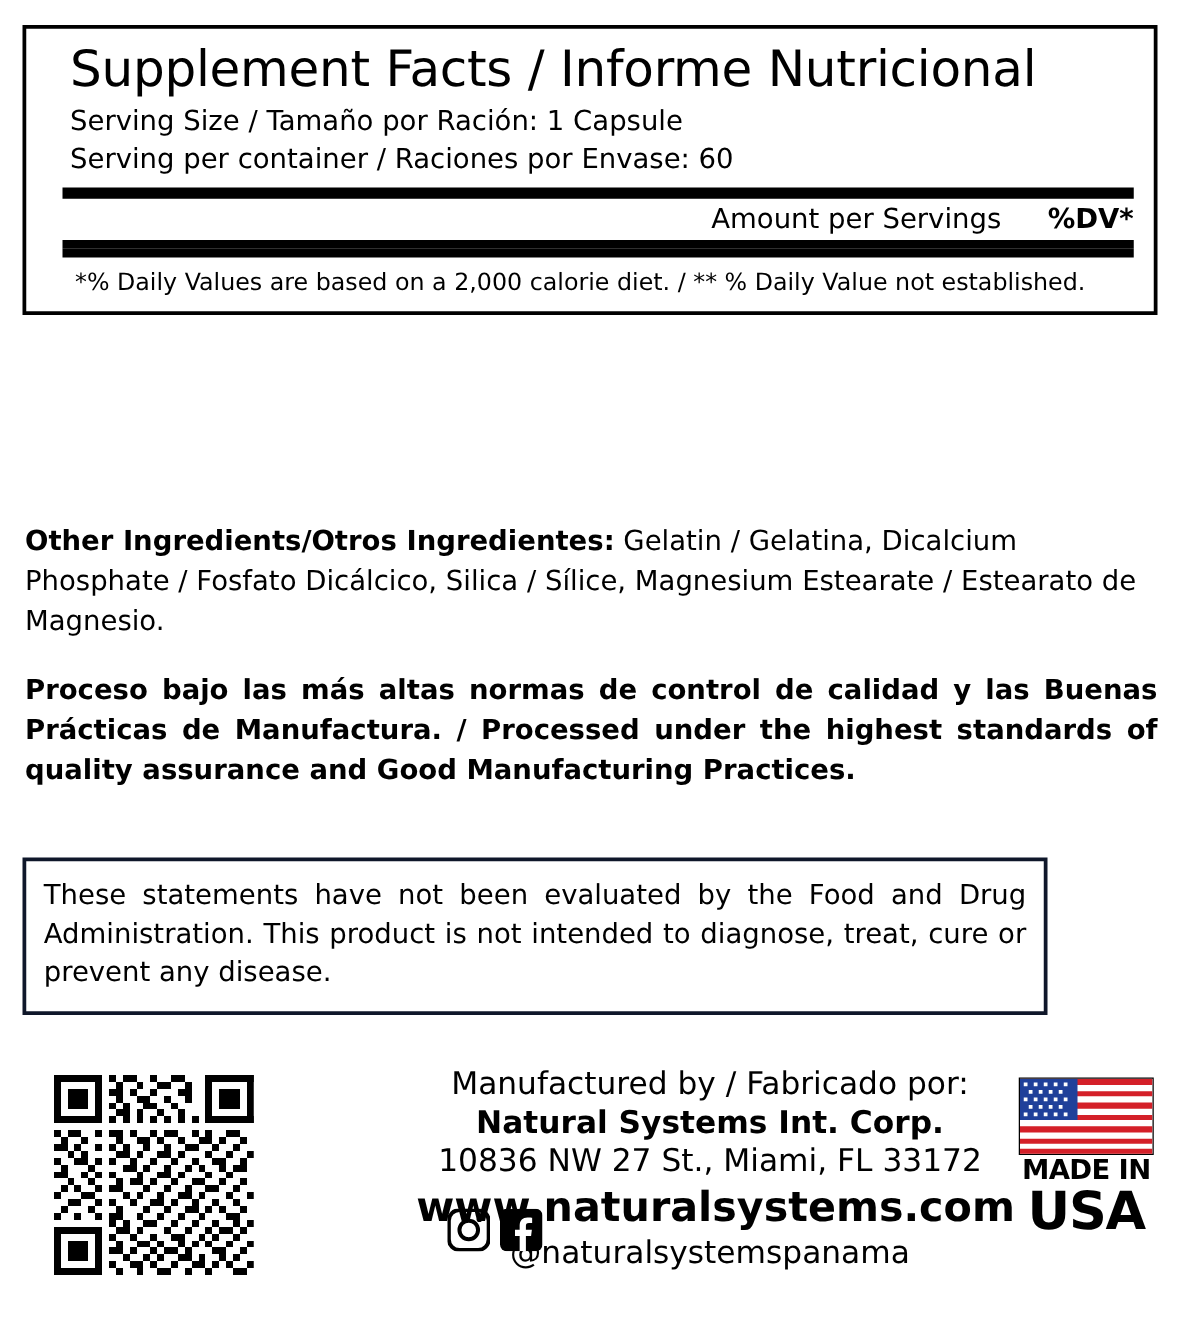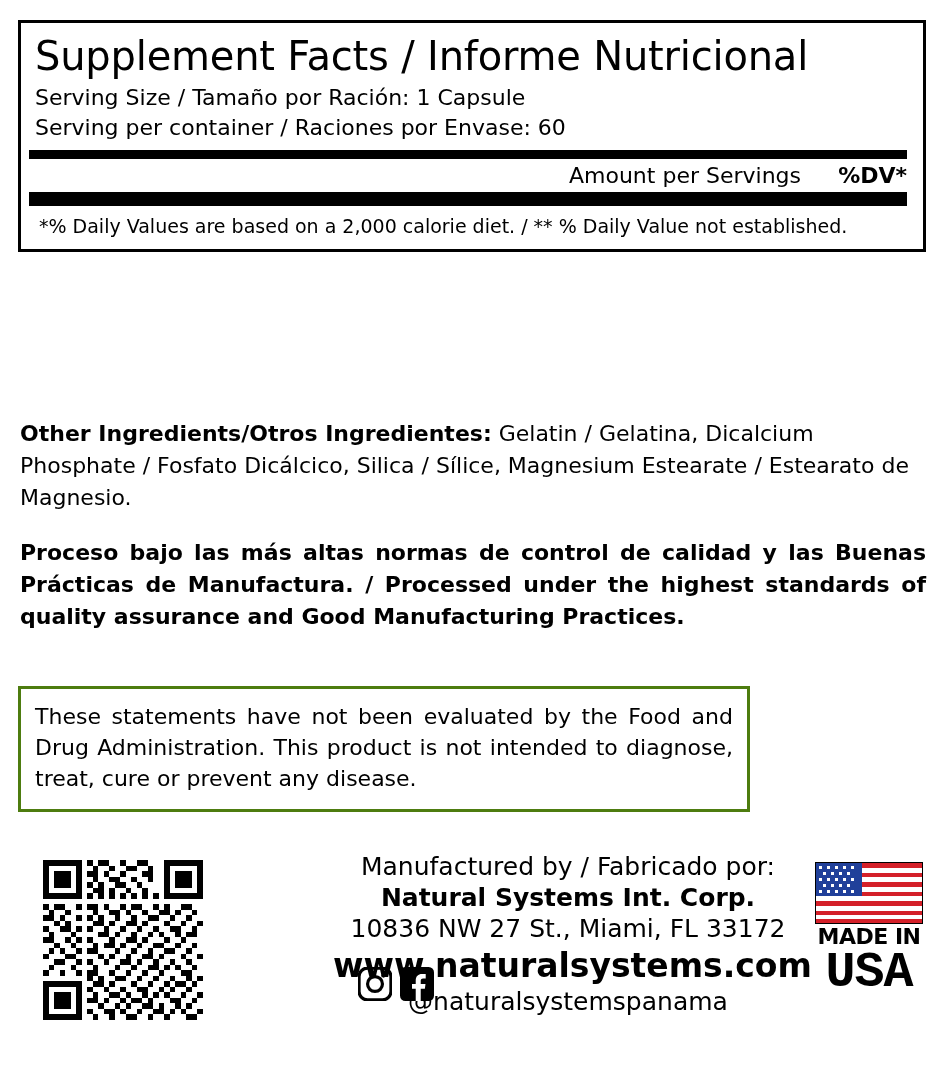--- a/index.html
+++ b/index.html
@@ -17,21 +17,21 @@
     overflow: hidden;
   }
 
   
   .facts-panel {
     position: absolute;
     left: 18px;
     top: 20px;
     width: 908px;
     border: 3px solid #000;
-    padding: 10px 16px 8px 8px;
+    padding: 10px 16px 8px 29px;
   }
   .facts-title {
     font-size: 40px;
     font-weight: normal;
     line-height: 1.05;
     letter-spacing: -0.2px;
     margin: 2px 0 6px 6px;
     white-space: nowrap;
   }
   .serving-line {
@@ -117,22 +117,22 @@
     font-weight: bold;
     line-height: 1.45;
     text-align: justify;
   }
 
   
   .fda-box {
     position: absolute;
     left: 18px;
     top: 686px;
-    width: 732px;
-    border: 3px solid #4d7c0f;
+    width: 820px;
+    border: 3px solid #0f172a;
     padding: 12px 14px 14px 14px;
   }
   .fda-text {
     font-size: 22px;
     line-height: 1.42;
     text-align: justify;
   }
 
   
   .footer {
@@ -215,25 +215,24 @@
     background: #ffffff;
   }
   .usa .made {
     font-size: 22px;
     font-weight: bold;
     line-height: 1.0;
     letter-spacing: -0.5px;
     margin-top: 2px;
   }
   .usa .usatxt {
-    font-size: 50px;
+    font-size: 42px;
     font-weight: bold;
     line-height: 1.0;
     letter-spacing: -1px;
-    font-family: Liberation Mono, monospace;
   }
 </style>
 </head>
 <body>
 
 <div class="facts-panel">
   <div class="facts-title">Supplement Facts / Informe Nutricional</div>
   <div class="serving-line">Serving Size / Tamaño por Ración: 1 Capsule</div>
   <div class="serving-line">Serving per container / Raciones por Envase: 60</div>
 

